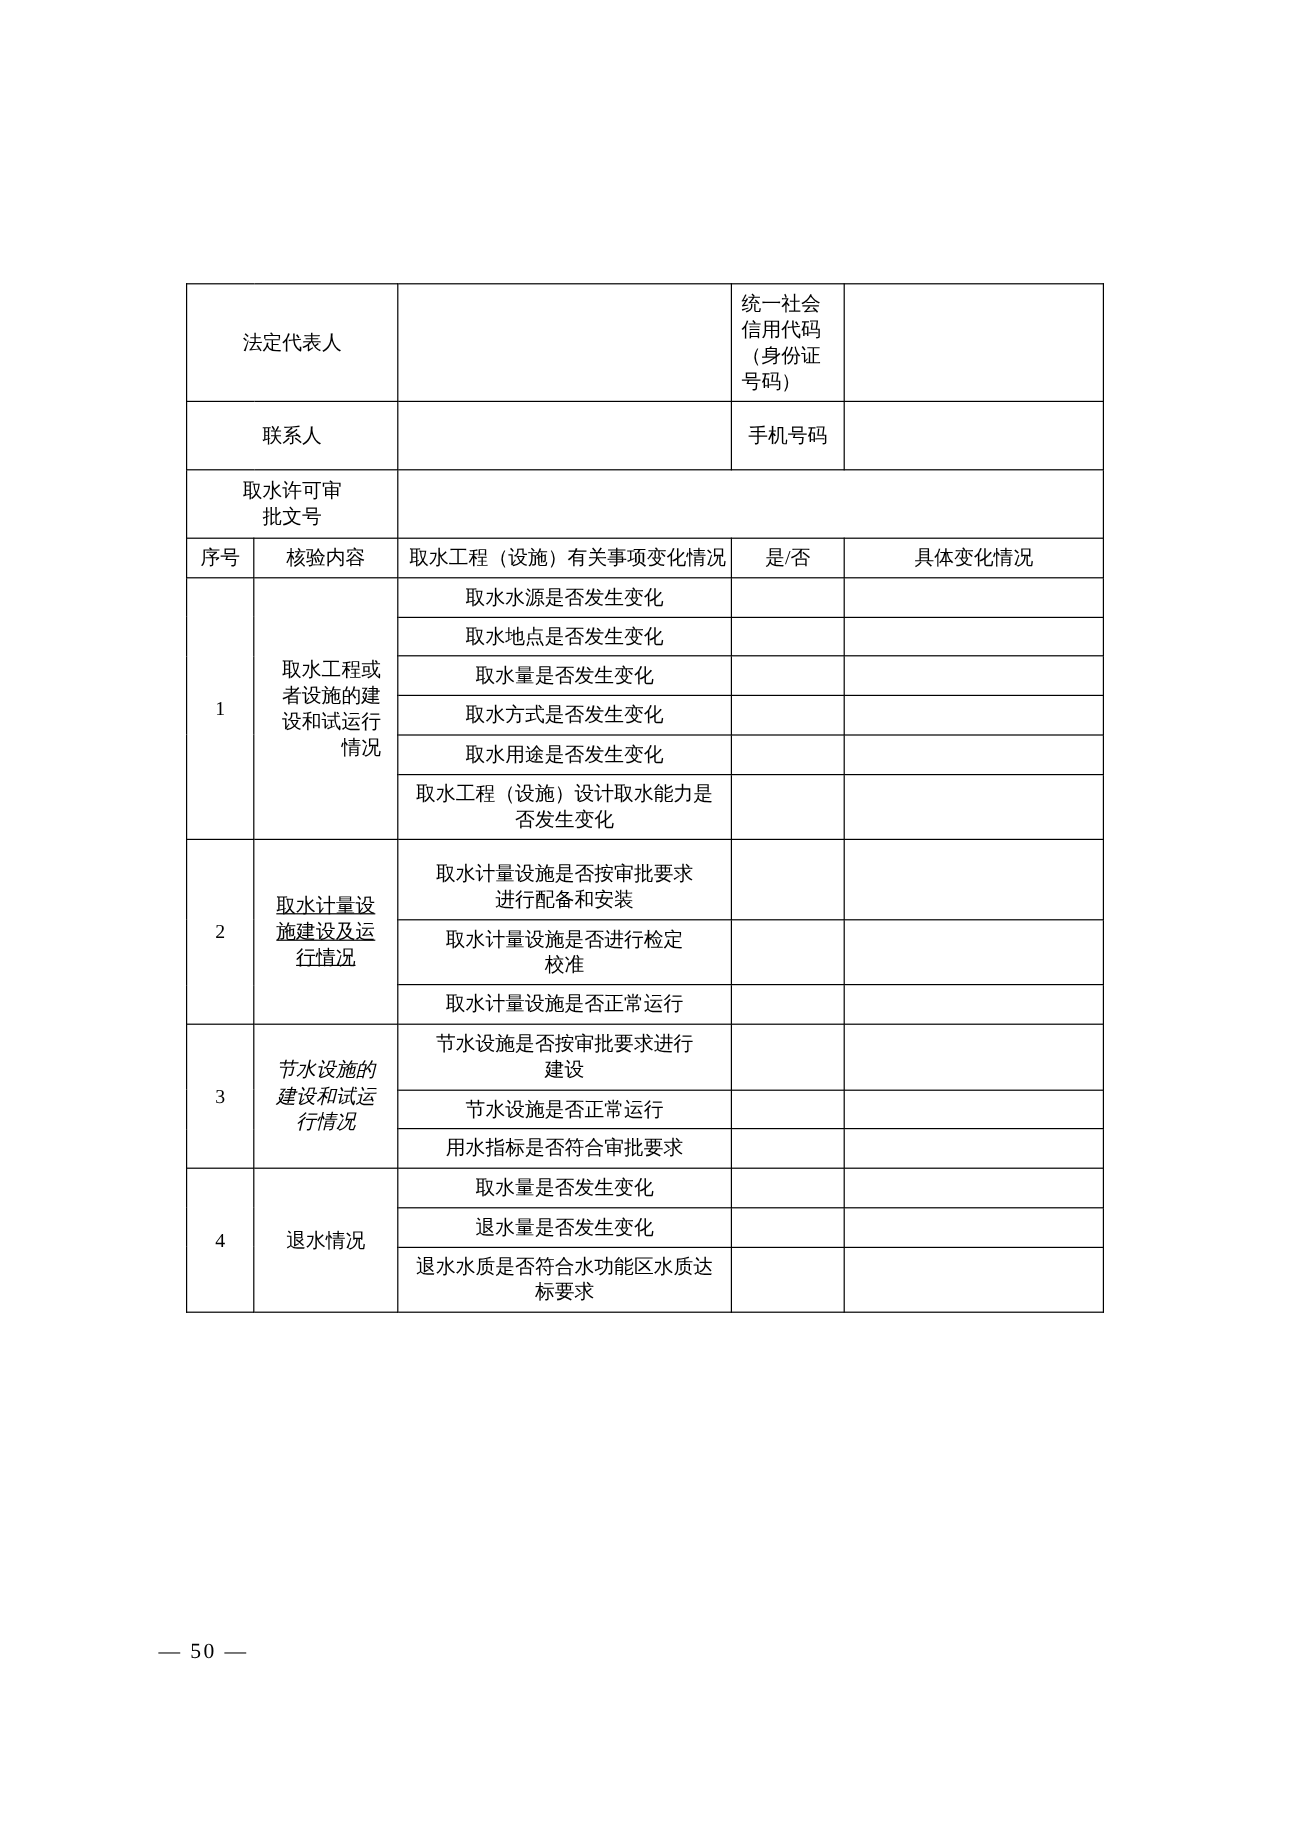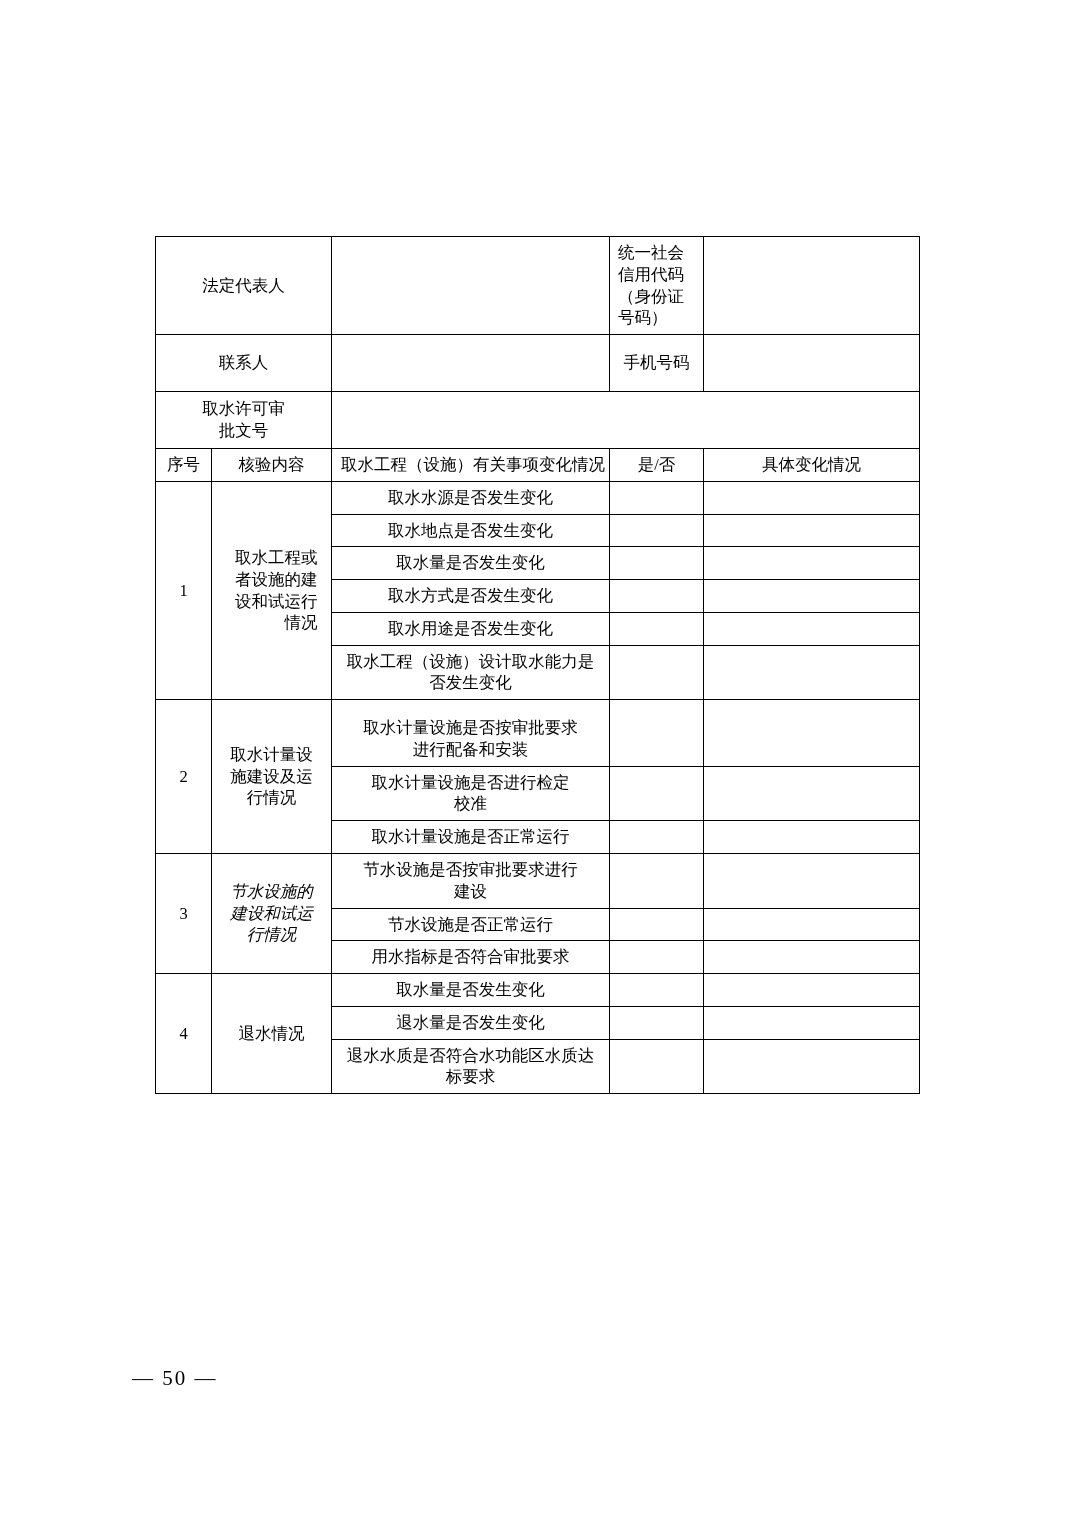--- a/index.html
+++ b/index.html
@@ -38,21 +38,21 @@
     vertical-align: middle;
     word-break: break-all;
   }
   td.tall { height: 46px; margin-top: 44px; }
   td.idx { font-size: 15px; }
   .empty { }
   .pagenum {
     position: absolute;
     left: 132px;
     top: 1366px;
-    font-size: 21px;
+    font-size: 18px;
     letter-spacing: 2px;
     font-family: "Liberation Serif", "DejaVu Serif", serif;
   }
 </style>
 </head>
 <body>
 
 <div class="page">
 
   <table class="form">
@@ -120,21 +120,21 @@
         <td class="empty"></td>
       </tr>
       <tr>
         <td><span style="display:inline-block; width:248px;">取水工程（设施）设计取水能力是否发生变化</span></td>
         <td class="empty"></td>
         <td class="empty"></td>
       </tr>
 
       <tr>
         <td rowspan="3" class="idx">2</td>
-        <td rowspan="3"><span style="display:inline-block; width:92px;">取水计量设施建设及运行情况</span></td>
+        <td rowspan="3"><span style="display:inline-block; width:92px;text-decoration:underline;">取水计量设施建设及运行情况</span></td>
         <td><span style="display:inline-block; width:230px;margin-top:12px;">取水计量设施是否按审批要求进行配备和安装</span></td>
         <td class="empty"></td>
         <td class="empty"></td>
       </tr>
       <tr>
         <td><span style="display:inline-block; width:210px;">取水计量设施是否进行检定校准</span></td>
         <td class="empty"></td>
         <td class="empty"></td>
       </tr>
       <tr>

